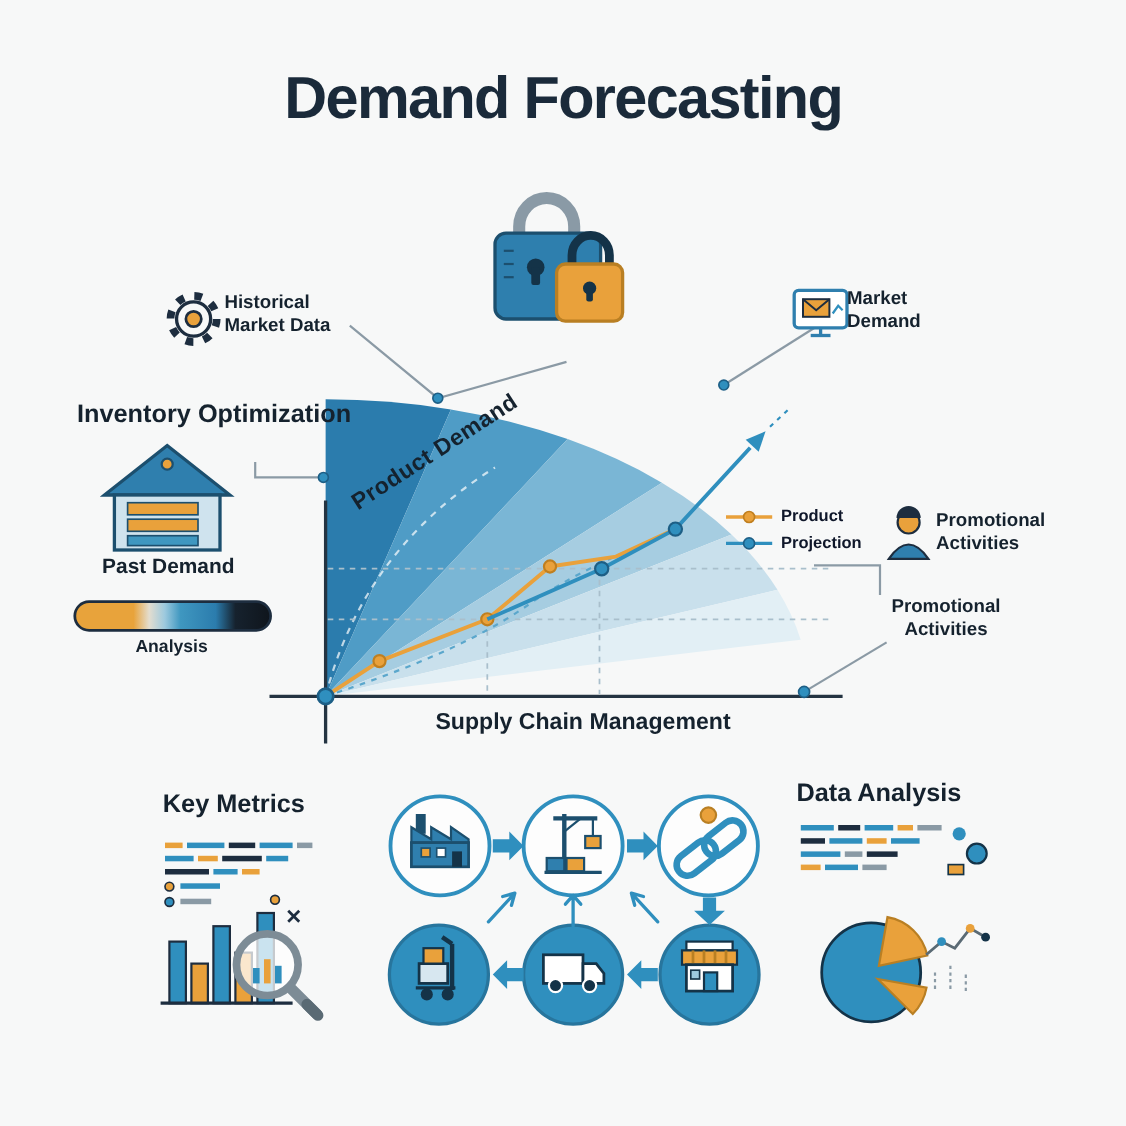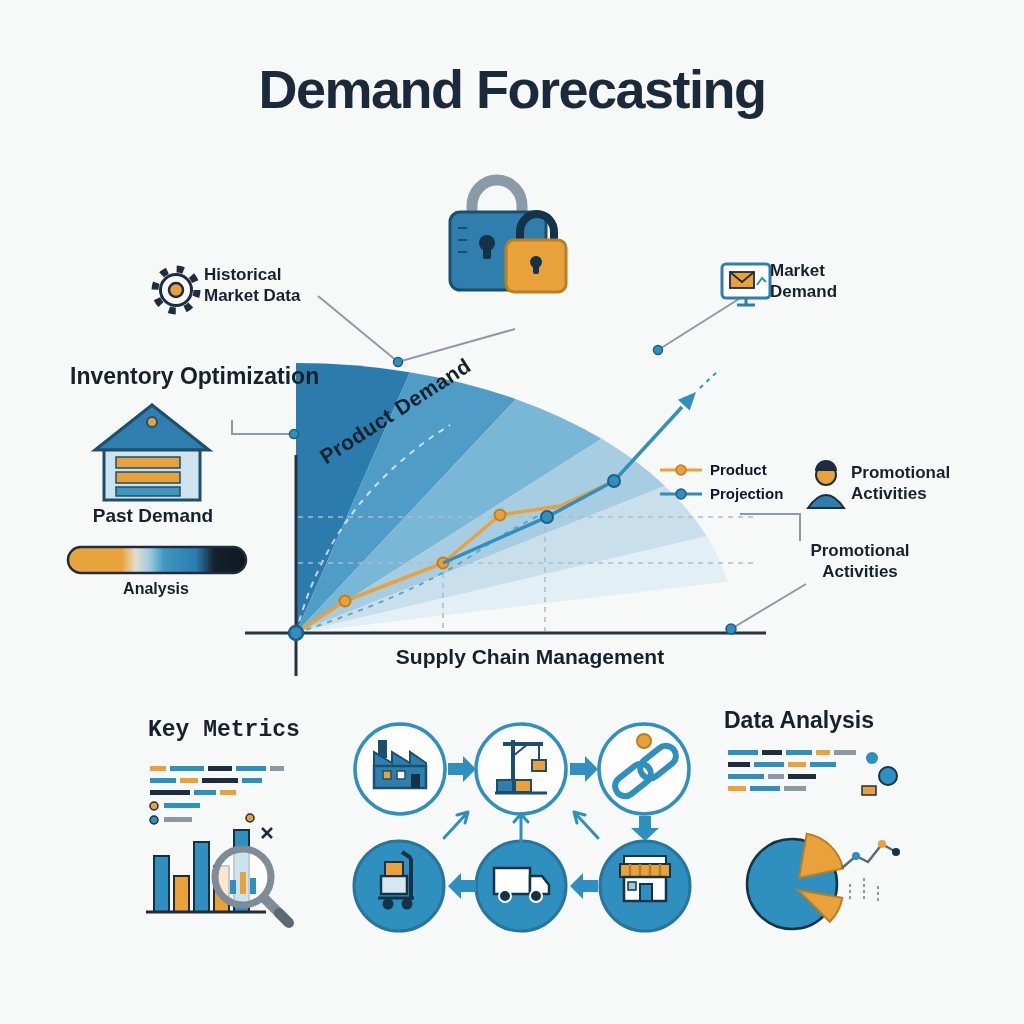--- a/index.html
+++ b/index.html
@@ -16,21 +16,21 @@
   .lbl-pastdemand{left:80px;top:504px;width:146px;text-align:center;font-size:19px;}
   .lbl-optimal{left:66px;top:579px;width:180px;text-align:center;font-size:16px;font-weight:600;}
   .lbl-ylabel{left:322px;top:446px;font-size:21px;transform:rotate(-33deg);transform-origin:0 50%;
               letter-spacing:.5px;white-space:nowrap;}
   .lbl-xlabel{left:300px;top:644px;width:460px;text-align:center;font-size:21px;}
   .lbl-legend{font-size:15px;color:#0f172a;font-weight:700;white-space:nowrap;}
   .lbl-legend.product{left:710px;top:461px;}
   .lbl-legend.projection{left:710px;top:485px;}
   .lbl-promo-top{left:851px;top:463px;width:114px;font-size:17px;}
   .lbl-promo-bottom{left:798px;top:541px;width:124px;text-align:center;font-size:17px;}
-  .lbl-keymetrics{left:148px;top:716px;font-size:23px;font-family:Liberation Mono, monospace;}
+  .lbl-keymetrics{left:148px;top:716px;font-size:23px;}
   .lbl-dataanalysis{left:724px;top:706px;font-size:23px;}
 </style>
 </head>
 <body>
 
 <div class="canvas">
 
   <svg class="scene" width="1024" height="1024" viewBox="0 0 1024 1024">
     <defs>
       <linearGradient id="optgrad" x1="0" y1="0" x2="1" y2="0">

